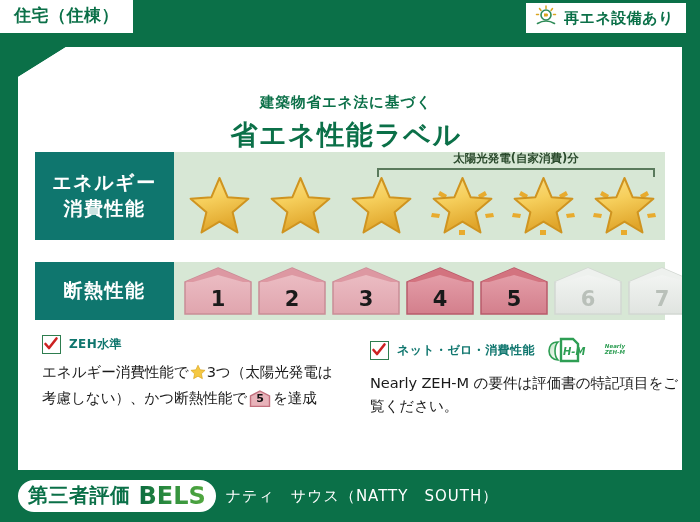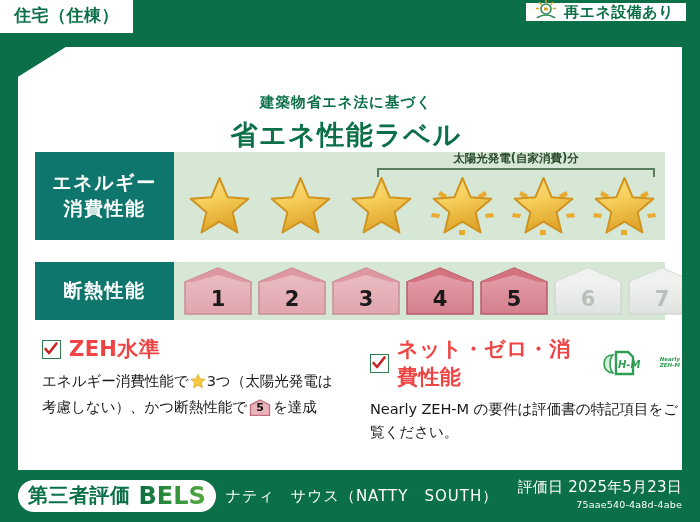--- a/index.html
+++ b/index.html
@@ -37,21 +37,21 @@
     font-size:17px;font-weight:bold;color:#0b7048;
     letter-spacing:0.5px;
     line-height:1.15;
   }
   
   #renew-badge{
     position:absolute;right:14px;top:3px;
     background:#ffffff;
     display:flex;align-items:center;gap:6px;
     padding:5px 12px 5px 8px;
-    height:18px;box-sizing:border-box;
+    height:30px;box-sizing:border-box;
   }
   #renew-badge .label{
     font-size:15px;font-weight:bold;color:#0b7048;letter-spacing:0.5px;
   }
 
   
   #title-wrap{position:absolute;left:0;right:8px;top:18px;text-align:center;margin-top:28px;}
   #subtitle{font-size:14.5px;font-weight:bold;color:#0b7048;letter-spacing:1px;}
   #maintitle{font-size:27px;font-weight:bold;color:#0b7048;letter-spacing:1.5px;margin-top:5px;}
 
@@ -104,21 +104,21 @@
 
   
   .note{position:absolute;width:300px;}
   #note-left{left:24px;top:288px;}
   #note-right{left:352px;top:288px;width:310px;}
   .note-head{display:flex;align-items:center;gap:8px;}
   .chk{
     width:19px;height:19px;flex:none;border:1.6px solid #2e7d4f;background:#fff;
     position:relative;box-sizing:border-box;
   }
-  .note-title{font-size:21px;font-weight:bold;color:#ef4444;letter-spacing:0.4px;}
+  .note-title{font-size:12px;font-weight:bold;color:#0f766e;letter-spacing:0.4px;}
   .note-body{
     margin-top:7px;font-size:14.6px;color:#1a1a1a;line-height:1.55;letter-spacing:-0.1px;
   }
   .inline-star{display:inline-block;vertical-align:-3px;margin:0 1px;}
   .inline-house{display:inline-block;vertical-align:-4px;margin:0 2px;position:relative;width:22px;height:17px;}
   .inline-house .n{position:absolute;left:0;right:0;bottom:0px;text-align:center;font-size:11px;font-weight:bold;color:#111;}
   #zehm-logo{display:flex;align-items:center;gap:18px;margin-left:2px;font-style:italic;}
 
   
   #footer{
@@ -434,19 +434,15 @@
 
     </div>
   </div>
 
   <div id="footer">
     <div id="bels-box">
       <span id="bels-jp">第三者評価</span>
       <span id="bels-en">BELS</span>
     </div>
     <div id="bldg-name">ナティ　サウス（NATTY　SOUTH）</div>
-    <div id="eval">
-      <div id="eval-date">評価日 2025年5月23日</div>
-      <div id="eval-id">75aae540-4a8d-4abe</div>
-    </div>
   </div>
 
 </div>
 
 </body></html>

